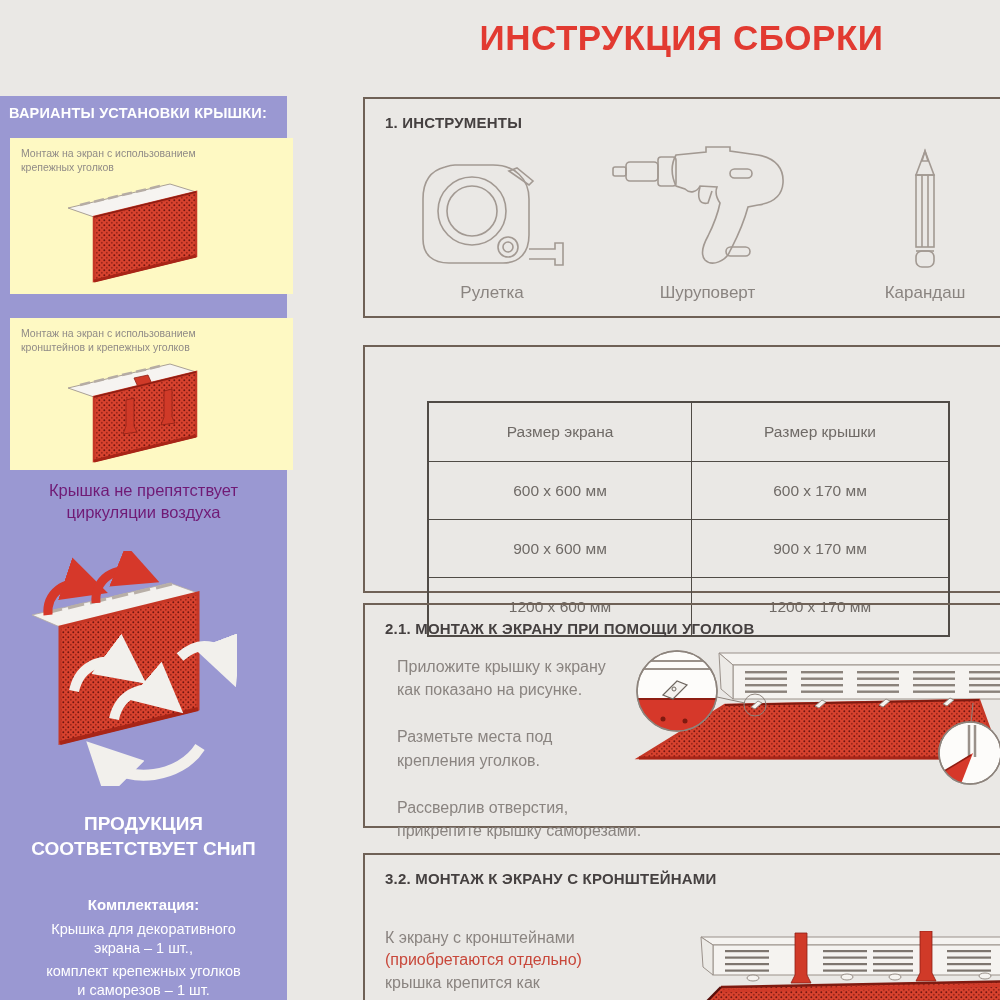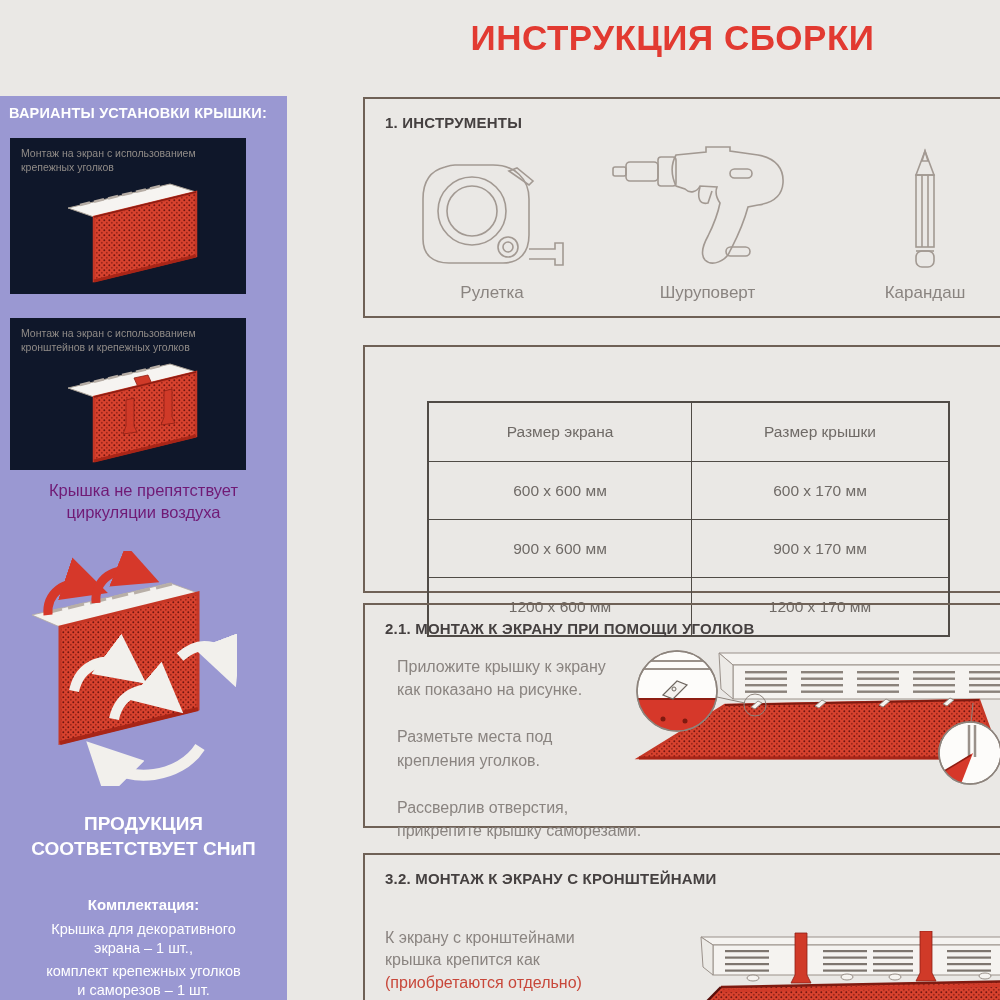--- a/index.html
+++ b/index.html
@@ -4,31 +4,31 @@
 <style>
   * { margin:0; padding:0; box-sizing:border-box; }
   html,body { background:#d8d6d3; }
   .page {
     position:relative; width:1000px; height:1000px; overflow:hidden;
     background:#eae8e5;
     font-family:"Liberation Sans", sans-serif;
   }
   
   .main-title {
-    position:absolute; left:354px; top:18px; width:637px;
+    position:absolute; left:363px; top:18px; width:637px;
     text-align:center; font-size:35px; font-weight:bold;
     color:#e23a31; letter-spacing:0.5px; white-space:nowrap;
   }
   
   .sidebar { position:absolute; left:0; top:96px; width:287px; height:904px; background:#9a98d2; }
   .sb-heading {
     position:absolute; left:9px; top:9px; width:274px;
     color:#ffffff; font-weight:bold; font-size:14.5px; letter-spacing:0.2px;
   }
-  .sb-box { position:absolute; left:10px; width:236px; background:#0f172a; }
+  .sb-box { position:absolute; left:10px; width:283px; background:#fef9c3; }
   .sb-box1 { top:42px; height:156px; }
   .sb-box2 { top:222px; height:152px; }
   .sb-box-text {
     position:absolute; left:11px; top:9px; width:230px;
     font-size:10.5px; color:#908b87; line-height:1.3; white-space:pre-line;
   }
   .sb-panel-svg { position:absolute; left:28px; top:36px; }
   .sb-note {
     position:absolute; left:0; top:383px; width:100%; text-align:center;
     font-size:16.5px; color:#701a75; line-height:1.35; white-space:pre-line;
@@ -332,22 +332,22 @@
         <line x1="308" y1="128" x2="338" y2="110" stroke="#8e1d12" stroke-width="1.5"></line>
       </g>
       <circle cx="337" cy="108" r="31" fill="none" stroke="#8d847d" stroke-width="1.5"></circle>
     </svg>
   </section>
 
   <section class="sec-box sec-brackets">
     <div class="sec-heading">3.2. МОНТАЖ К ЭКРАНУ С КРОНШТЕЙНАМИ</div>
     <div class="mb-lines">
       <div class="mb-line">К экрану с кронштейнами</div>
+      <div class="mb-line mb-red">(приобретаются отдельно)</div>
       <div class="mb-line">крышка крепится как</div>
-      <div class="mb-line mb-red">(приобретаются отдельно)</div>
       <div class="mb-line">к экрану, так</div>
     </div>
     <svg class="illus-svg" style="left:330px; top:76px;" width="332" height="95" viewBox="0 0 332 95">
 
       <polygon points="6,6 318,6 328,14 18,14" fill="#f5f3f0" stroke="#9a918a" stroke-width="1"></polygon>
       <rect x="18" y="14" width="310" height="30" fill="#f5f3f0" stroke="#9a918a" stroke-width="1"></rect>
       <polygon points="6,6 18,14 18,44 8,36" fill="#eceae6" stroke="#9a918a" stroke-width="1"></polygon>
       <g fill="#7d756e">
         <g>
             <rect x="30" y="19" width="44" height="2.2"></rect>

